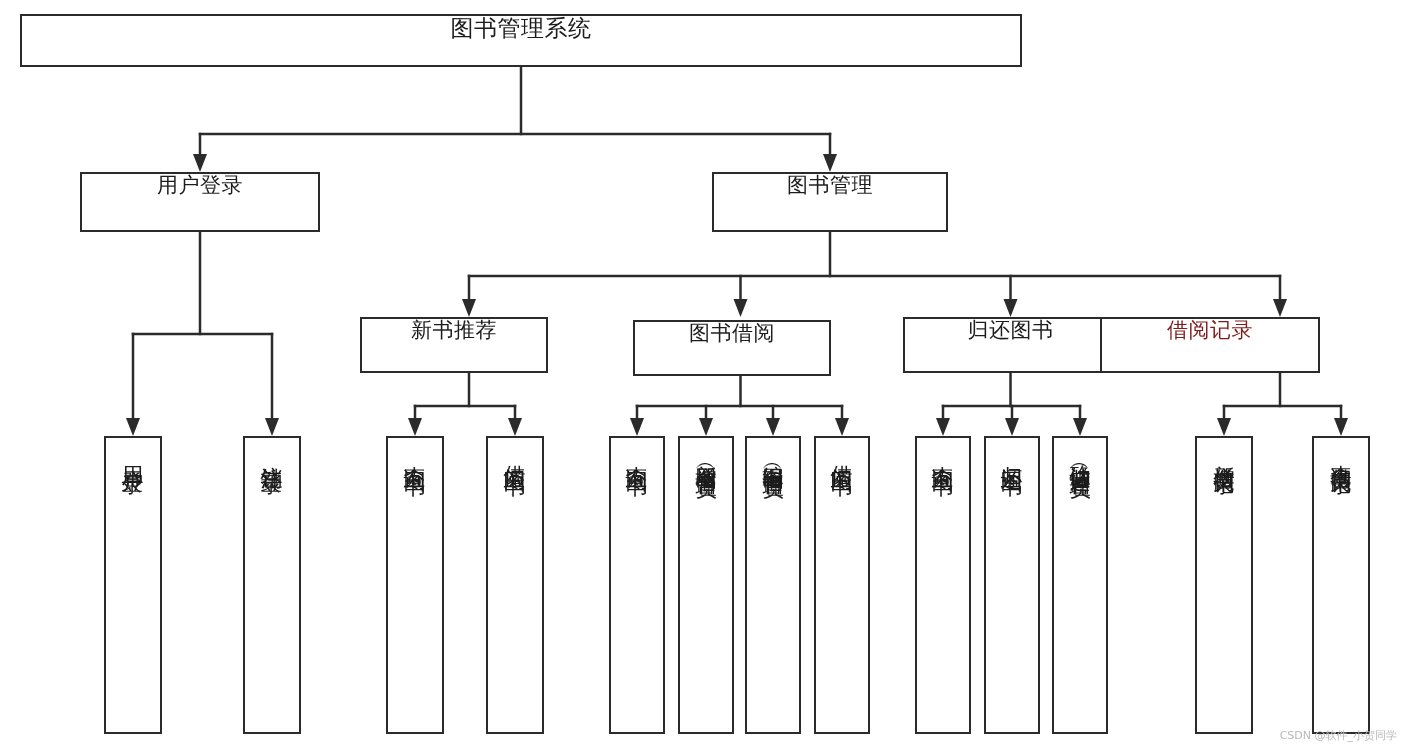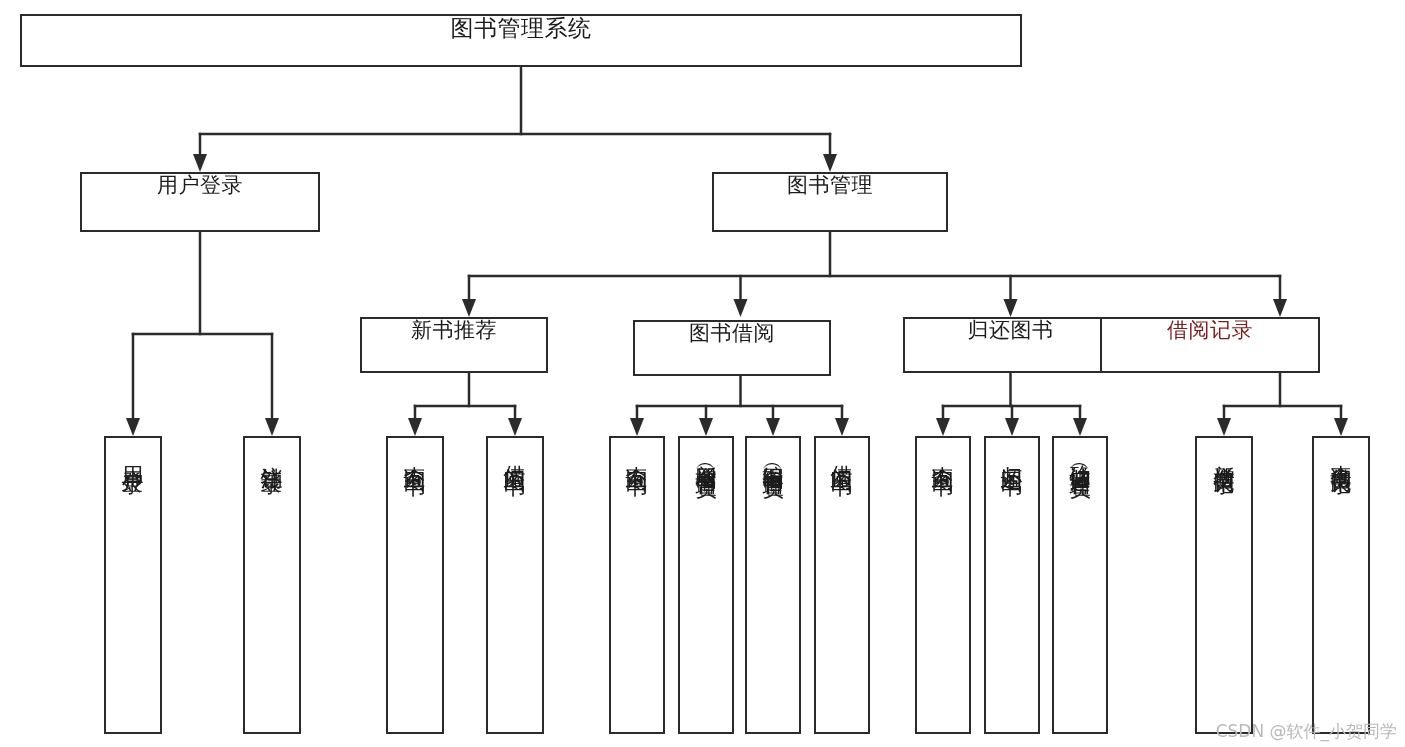--- a/index.html
+++ b/index.html
@@ -63,21 +63,21 @@
     letter-spacing: 3px;
   }
   .node.v.tall .label {
     font-size: 21px;
     letter-spacing: 2px;
   }
   .watermark {
     position: absolute;
     right: 8px;
     bottom: 4px;
-    font-size: 17px;
+    font-size: 11px;
     color: #b9b9b9;
     white-space: nowrap;
     z-index: 5;
     font-family: "DejaVu Sans", "Liberation Sans", sans-serif;
   }
 </style>
 </head>
 <body>
 
 <div id="canvas">

